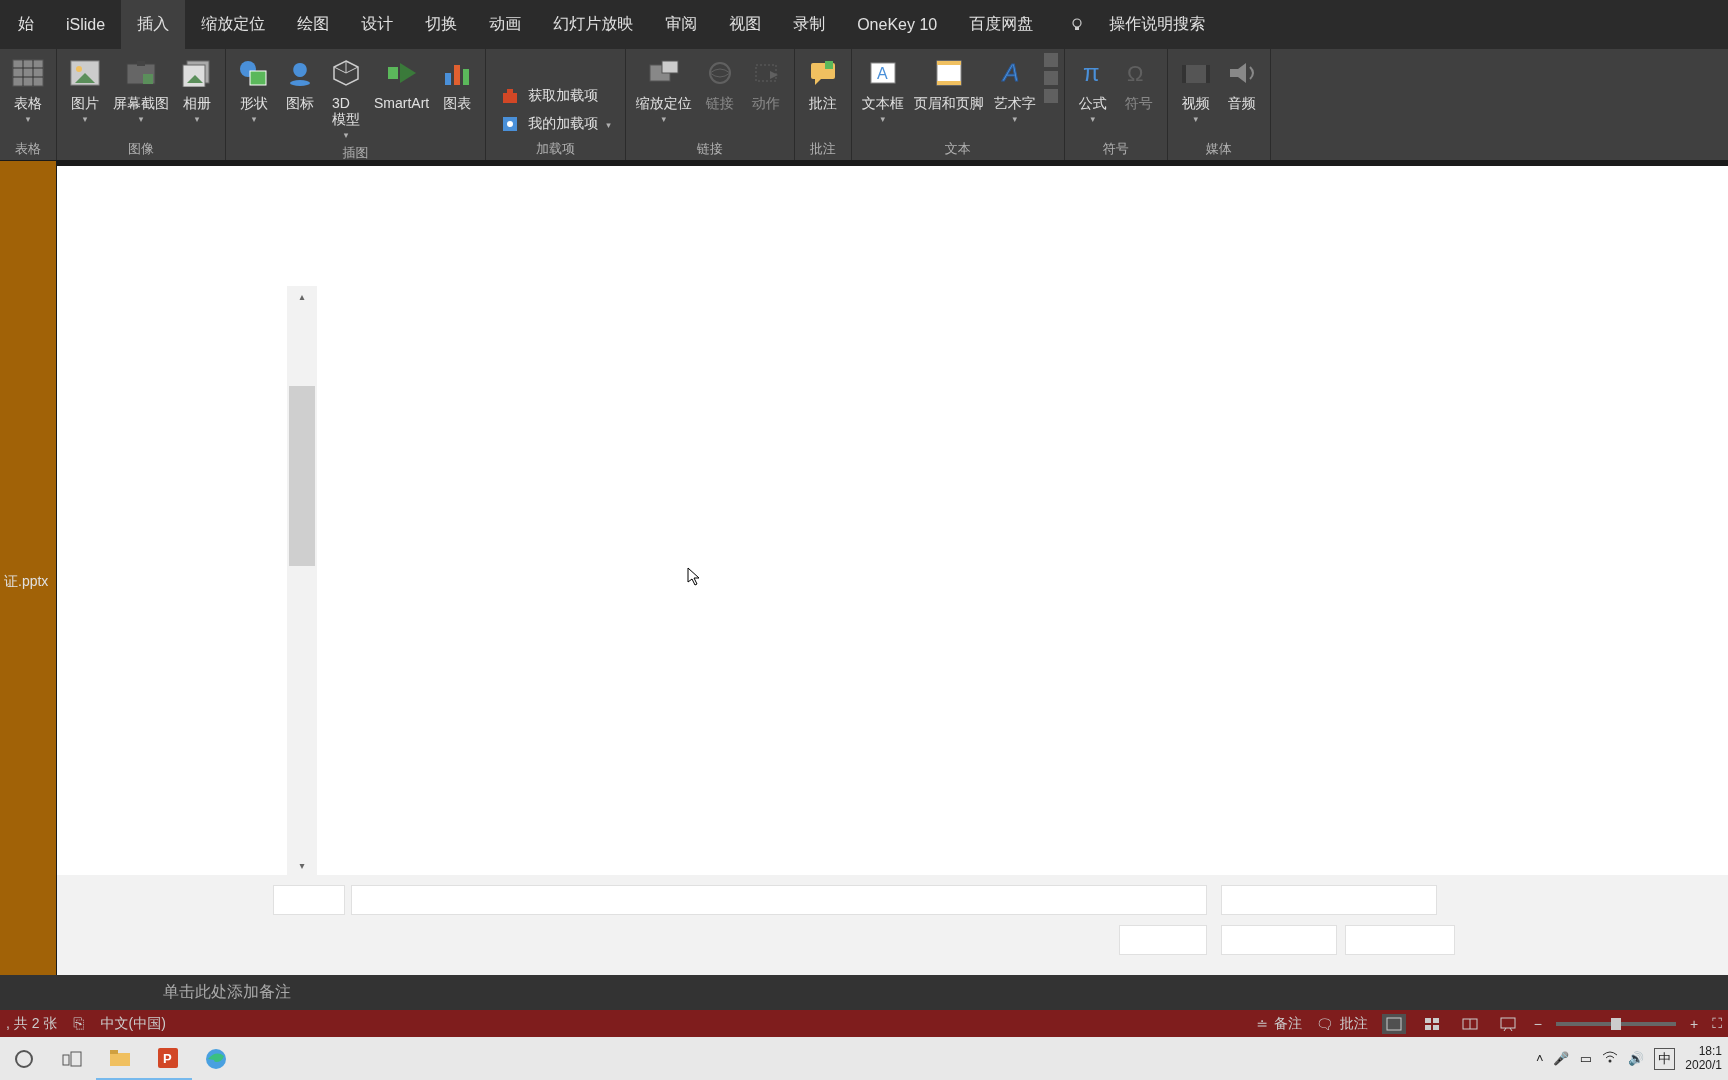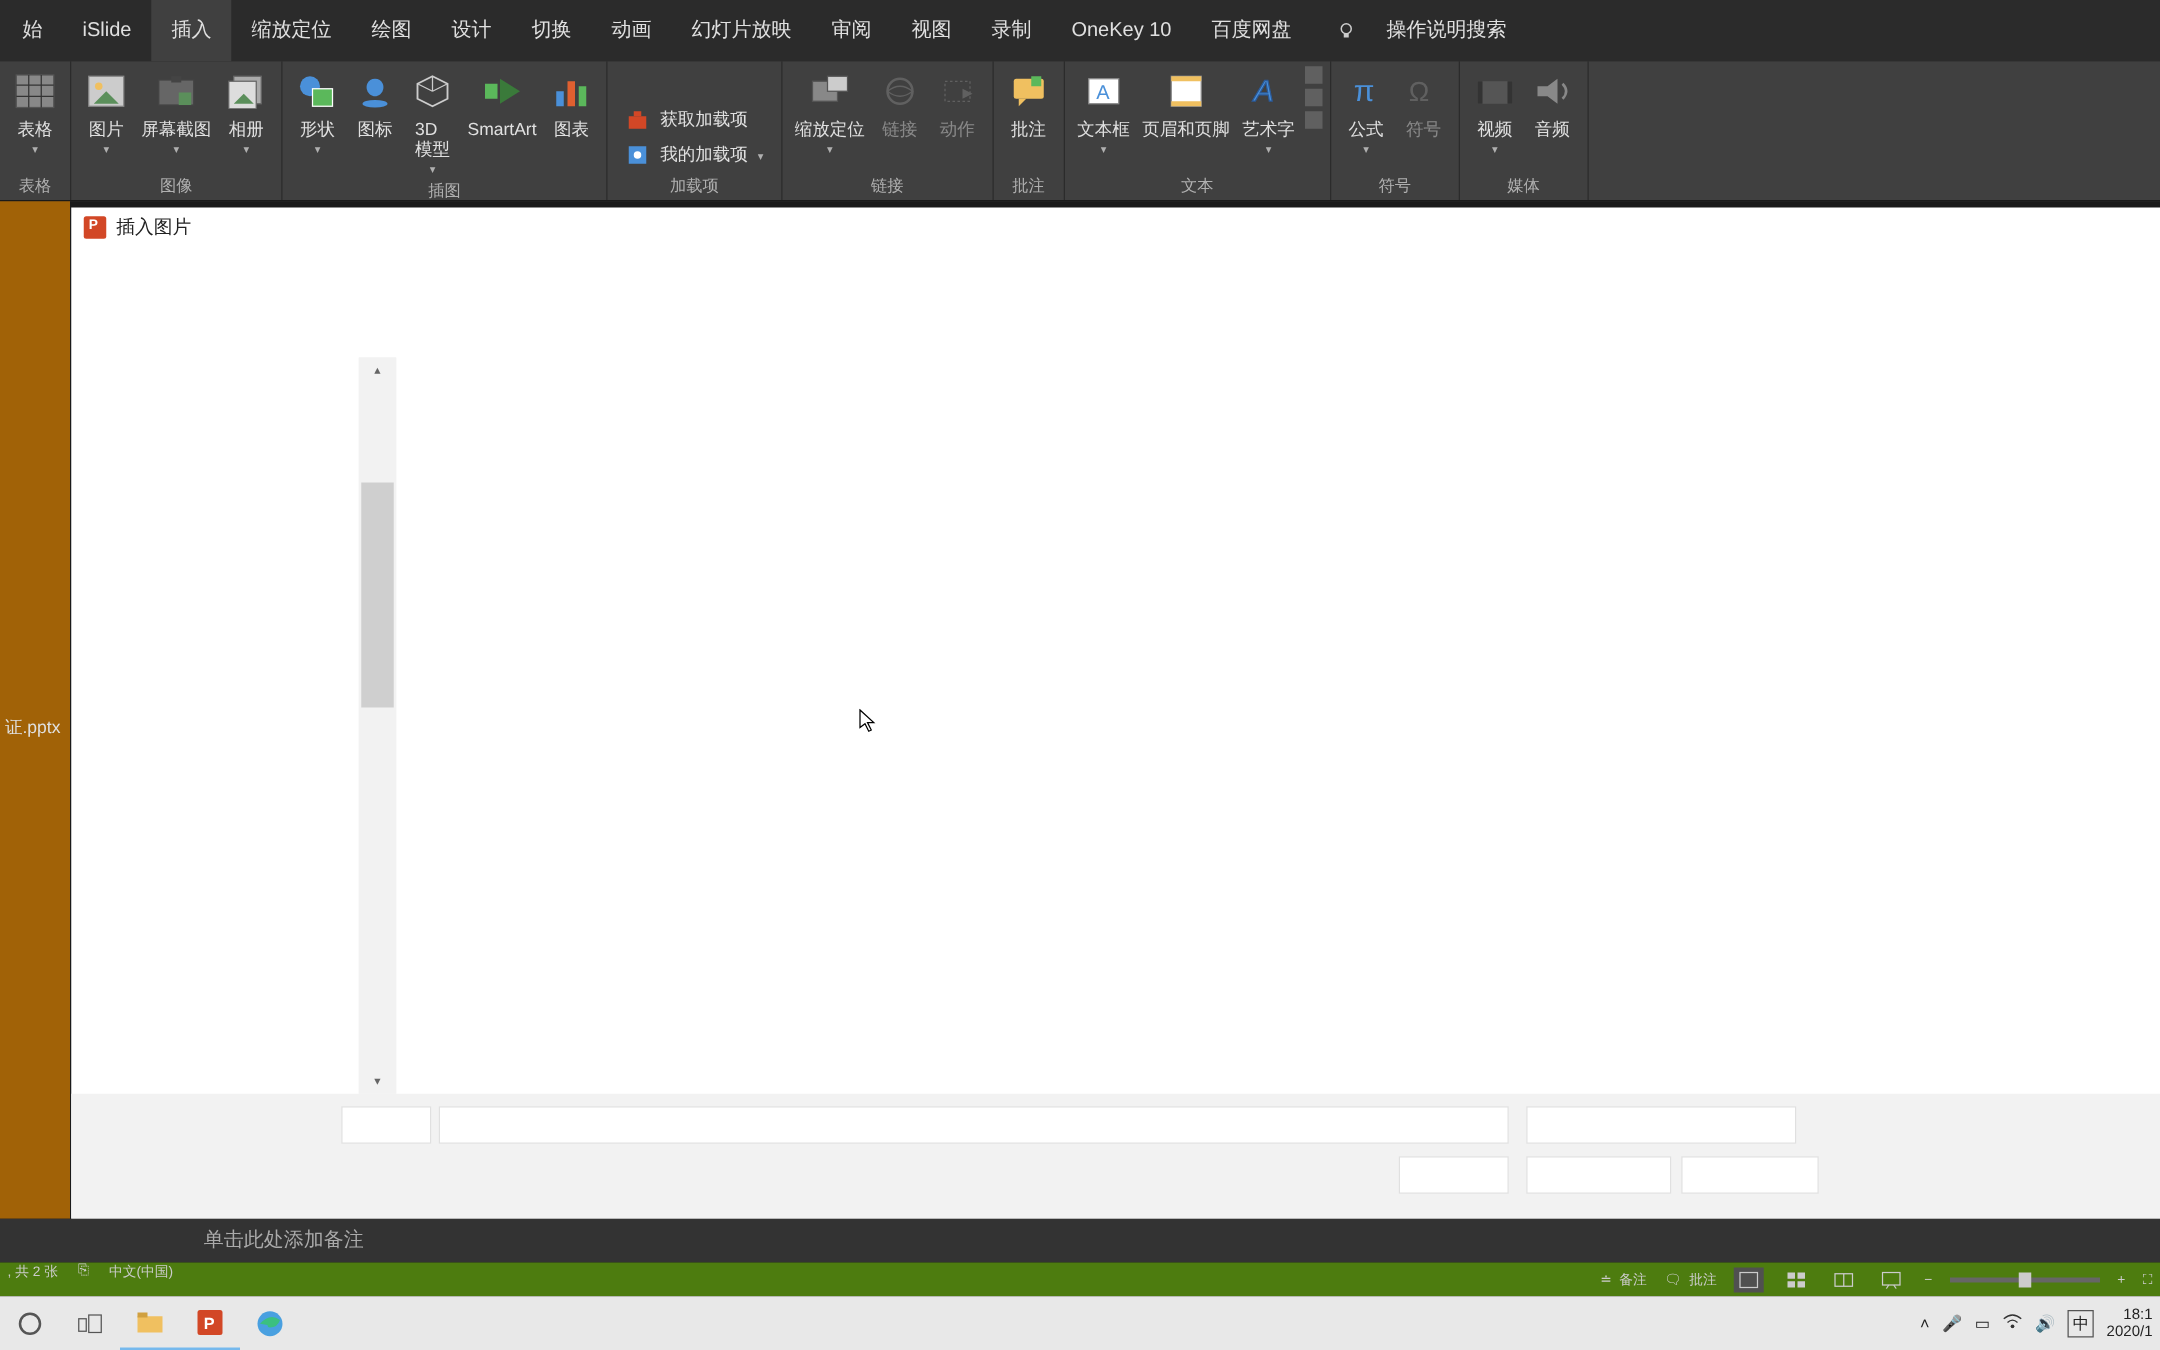--- a/index.html
+++ b/index.html
@@ -51,21 +51,21 @@
 .f2 { left: 294px; width: 856px; top: 10px; }
 .f3 { left: 1164px; width: 216px; top: 10px; }
 .b1 { left: 1062px; width: 88px; top: 50px; }
 .b2 { left: 1164px; width: 116px; top: 50px; }
 .b3 { left: 1288px; width: 110px; top: 50px; }
 
 .cursor { position: absolute; left: 630px; top: 401px; width: 14px; height: 20px; }
 
 .notes-bar { position: absolute; left: 0; right: 0; bottom: 30px; height: 30px; background: #333; display: flex; align-items: center; padding-left: 163px; color: #aaa; font-size: 16px; }
 
-.status { position: absolute; left: 0; right: 0; bottom: 0; height: 30px; background: #4d7c0f; display: flex; color: #ccc; font-size: 11px; padding: 0 6px; gap: 16px; }
+.status { position: absolute; left: 0; right: 0; bottom: 0; height: 30px; background: #7f1d1d; display: flex; align-items: center; color: #ccc; font-size: 14px; padding: 0 6px; gap: 16px; }
 .status .right { margin-left: auto; display: flex; align-items: center; gap: 14px; }
 .st-btn { display: flex; align-items: center; gap: 6px; cursor: pointer; }
 .vbtn { width: 24px; height: 20px; display: flex; align-items: center; justify-content: center; cursor: pointer; }
 .vbtn.active { background: #505050; }
 .zoom { width: 120px; height: 4px; background: #666; position: relative; }
 .zoom .zh { position: absolute; width: 10px; height: 12px; background: #ccc; top: -4px; left: 55px; }
 .win-taskbar { position: absolute; left: 0; right: 0; bottom: -35px; height: 35px; background: #e8e8e8; display: flex; align-items: center; }
 body { height: 1115px; }
 .tray { margin-left: auto; display: flex; align-items: center; gap: 10px; padding-right: 6px; font-size: 13px; color: #222; }
 .tray .time { display: flex; flex-direction: column; align-items: flex-end; font-size: 12px; line-height: 1.1; }
@@ -398,24 +398,20 @@
           <div class="t2-card"></div>
         </div>
       <div class="t2-bot">
           <span class="t2-txt">8.6/2=4.3cm</span>
         </div>
     </div>
   </div>
 </div>
 
 <div class="dialog">
-  <div class="dlg-title">
-    <span class="pp-ico"></span>
-    <span>插入图片</span>
-  </div>
   <div class="dlg-body">
     <div class="sb-up">▴</div>
     <div class="sb-track">
         <div class="sb-thumb"></div>
       </div>
     <div class="sb-down">▾</div>
   </div>
   <svg class="cursor" viewBox="0 0 14 20">
       <path d="M1 1 L1 15 L5 12 L8 18 L10 17 L7 11 L12 11 Z" fill="#fff" stroke="#000"></path>
     </svg>

